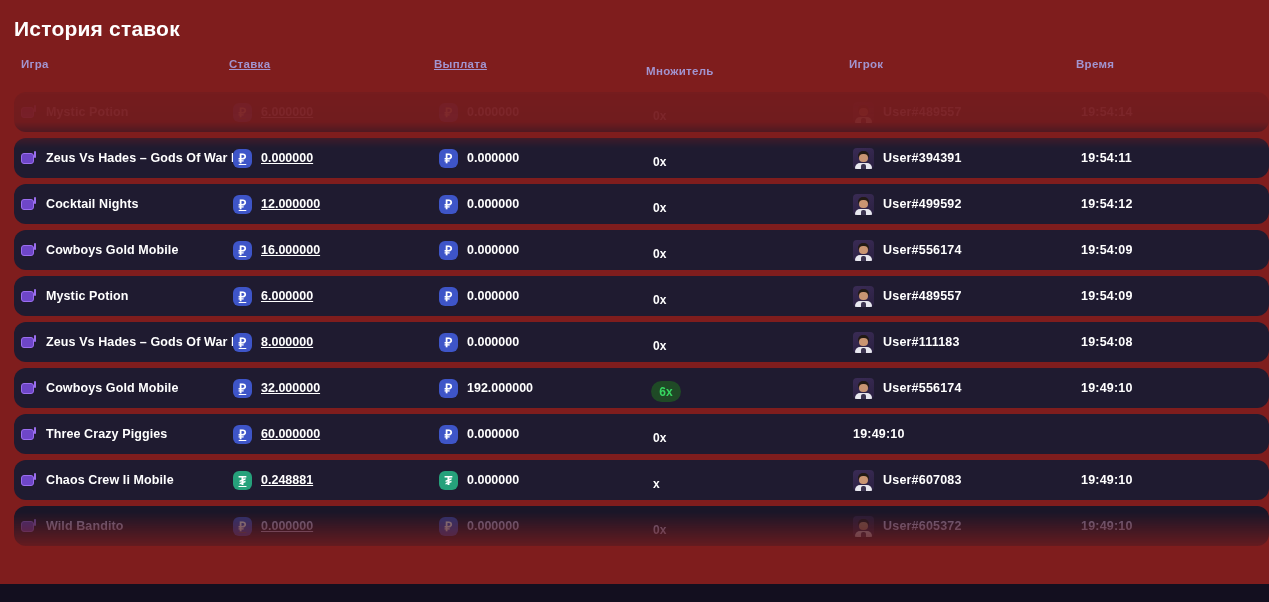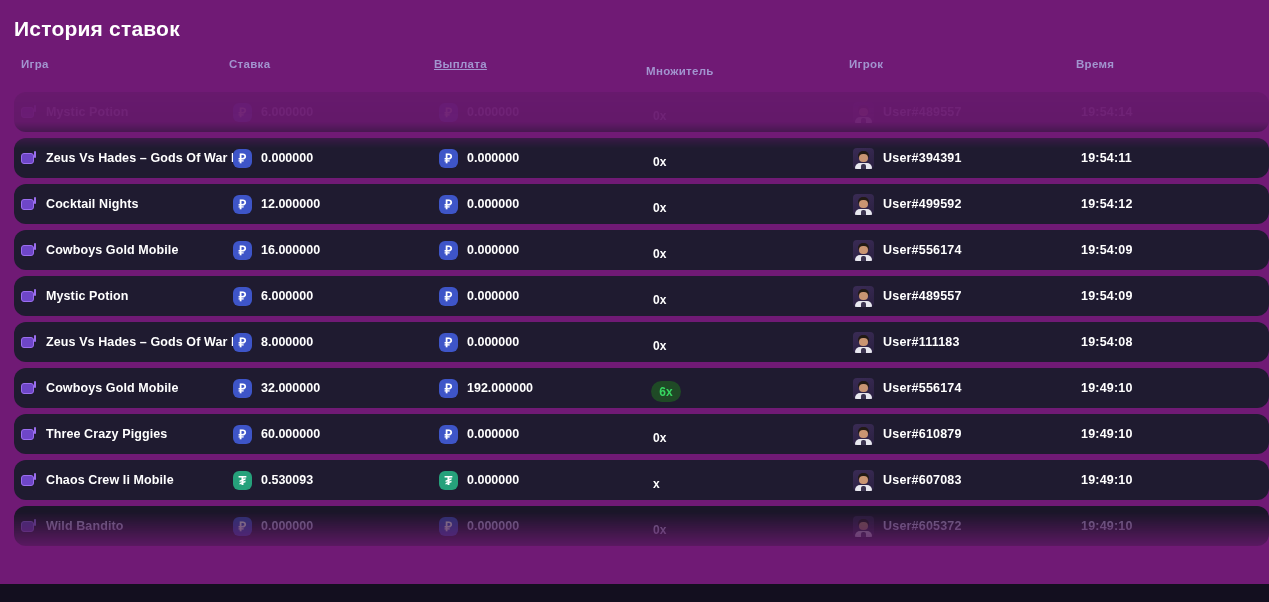--- a/index.html
+++ b/index.html
@@ -14,21 +14,21 @@
     background: #130f1f;
     font-family: "Liberation Sans", sans-serif;
     color: #ffffff;
     -webkit-font-smoothing: antialiased;
   }
 
   .page {
     position: relative;
     width: 1269px;
     height: 602px;
-    background: #701a75;
+    background: #7f1d1d;
     overflow: hidden;
   }
 
   
   .title-bar {
     padding: 14px 0 0 14px;
     height: 58px;
   }
   .page-title {
     font-size: 21px;
@@ -54,21 +54,21 @@
   .th {
     font-size: 11.5px;
     font-weight: 700;
     color: #a294cf;
     letter-spacing: 0.3px;
     white-space: nowrap;
   }
 
   
   .col-game  { width: 212px; flex: 0 0 212px; }
-  .col-bet   { width: 206px; flex: 0 0 206px; }
+  .col-bet   { width: 206px; flex: 0 0 206px; text-decoration: underline; }
   .col-pay   { width: 212px; flex: 0 0 212px; }
   .col-mult  { width: 202px; flex: 0 0 202px; margin-top: 7px; }
   .col-user  { width: 228px; flex: 0 0 228px; }
   .col-time  { width: 180px; flex: 0 0 180px; }
 
   .thead .col-game { padding-left: 7px; }
   .thead .col-bet  { padding-left: 3px; }
   .thead .col-pay  { padding-left: 2px; text-decoration: underline; }
   .thead .col-mult { padding-left: 2px; }
   .thead .col-user { padding-left: 3px; }
@@ -515,44 +515,35 @@
               <span class="coin rub">₽</span>
               <span class="amount">60.000000</span>
             </div>
             <div class="cell col-pay">
               <span class="coin rub">₽</span>
               <span class="amount">0.000000</span>
             </div>
             <div class="cell col-mult">
               <span class="mult-plain">0x</span>
             </div>
-            <div class="cell col-user">
-              <span class="avatar">
-                <span class="hair"></span>
-                <span class="face"></span>
-                <span class="body"></span>
-                <span class="collar"></span>
-              </span>
-              <span class="username">User#610879</span>
-            </div>
             <div class="cell col-time">
               <span class="time">19:49:10</span>
             </div>
           </div>
           <div class="row">
             <div class="cell col-game">
               <span class="game-icon">
                 <span class="screen"></span>
                 <span class="ant"></span>
               </span>
               <span class="game-name">Chaos Crew Ii Mobile</span>
             </div>
             <div class="cell col-bet">
               <span class="coin usdt">₮</span>
-              <span class="amount">0.530093</span>
+              <span class="amount">0.248881</span>
             </div>
             <div class="cell col-pay">
               <span class="coin usdt">₮</span>
               <span class="amount">0.000000</span>
             </div>
             <div class="cell col-mult">
               <span class="mult-plain">x</span>
             </div>
             <div class="cell col-user">
               <span class="avatar">

